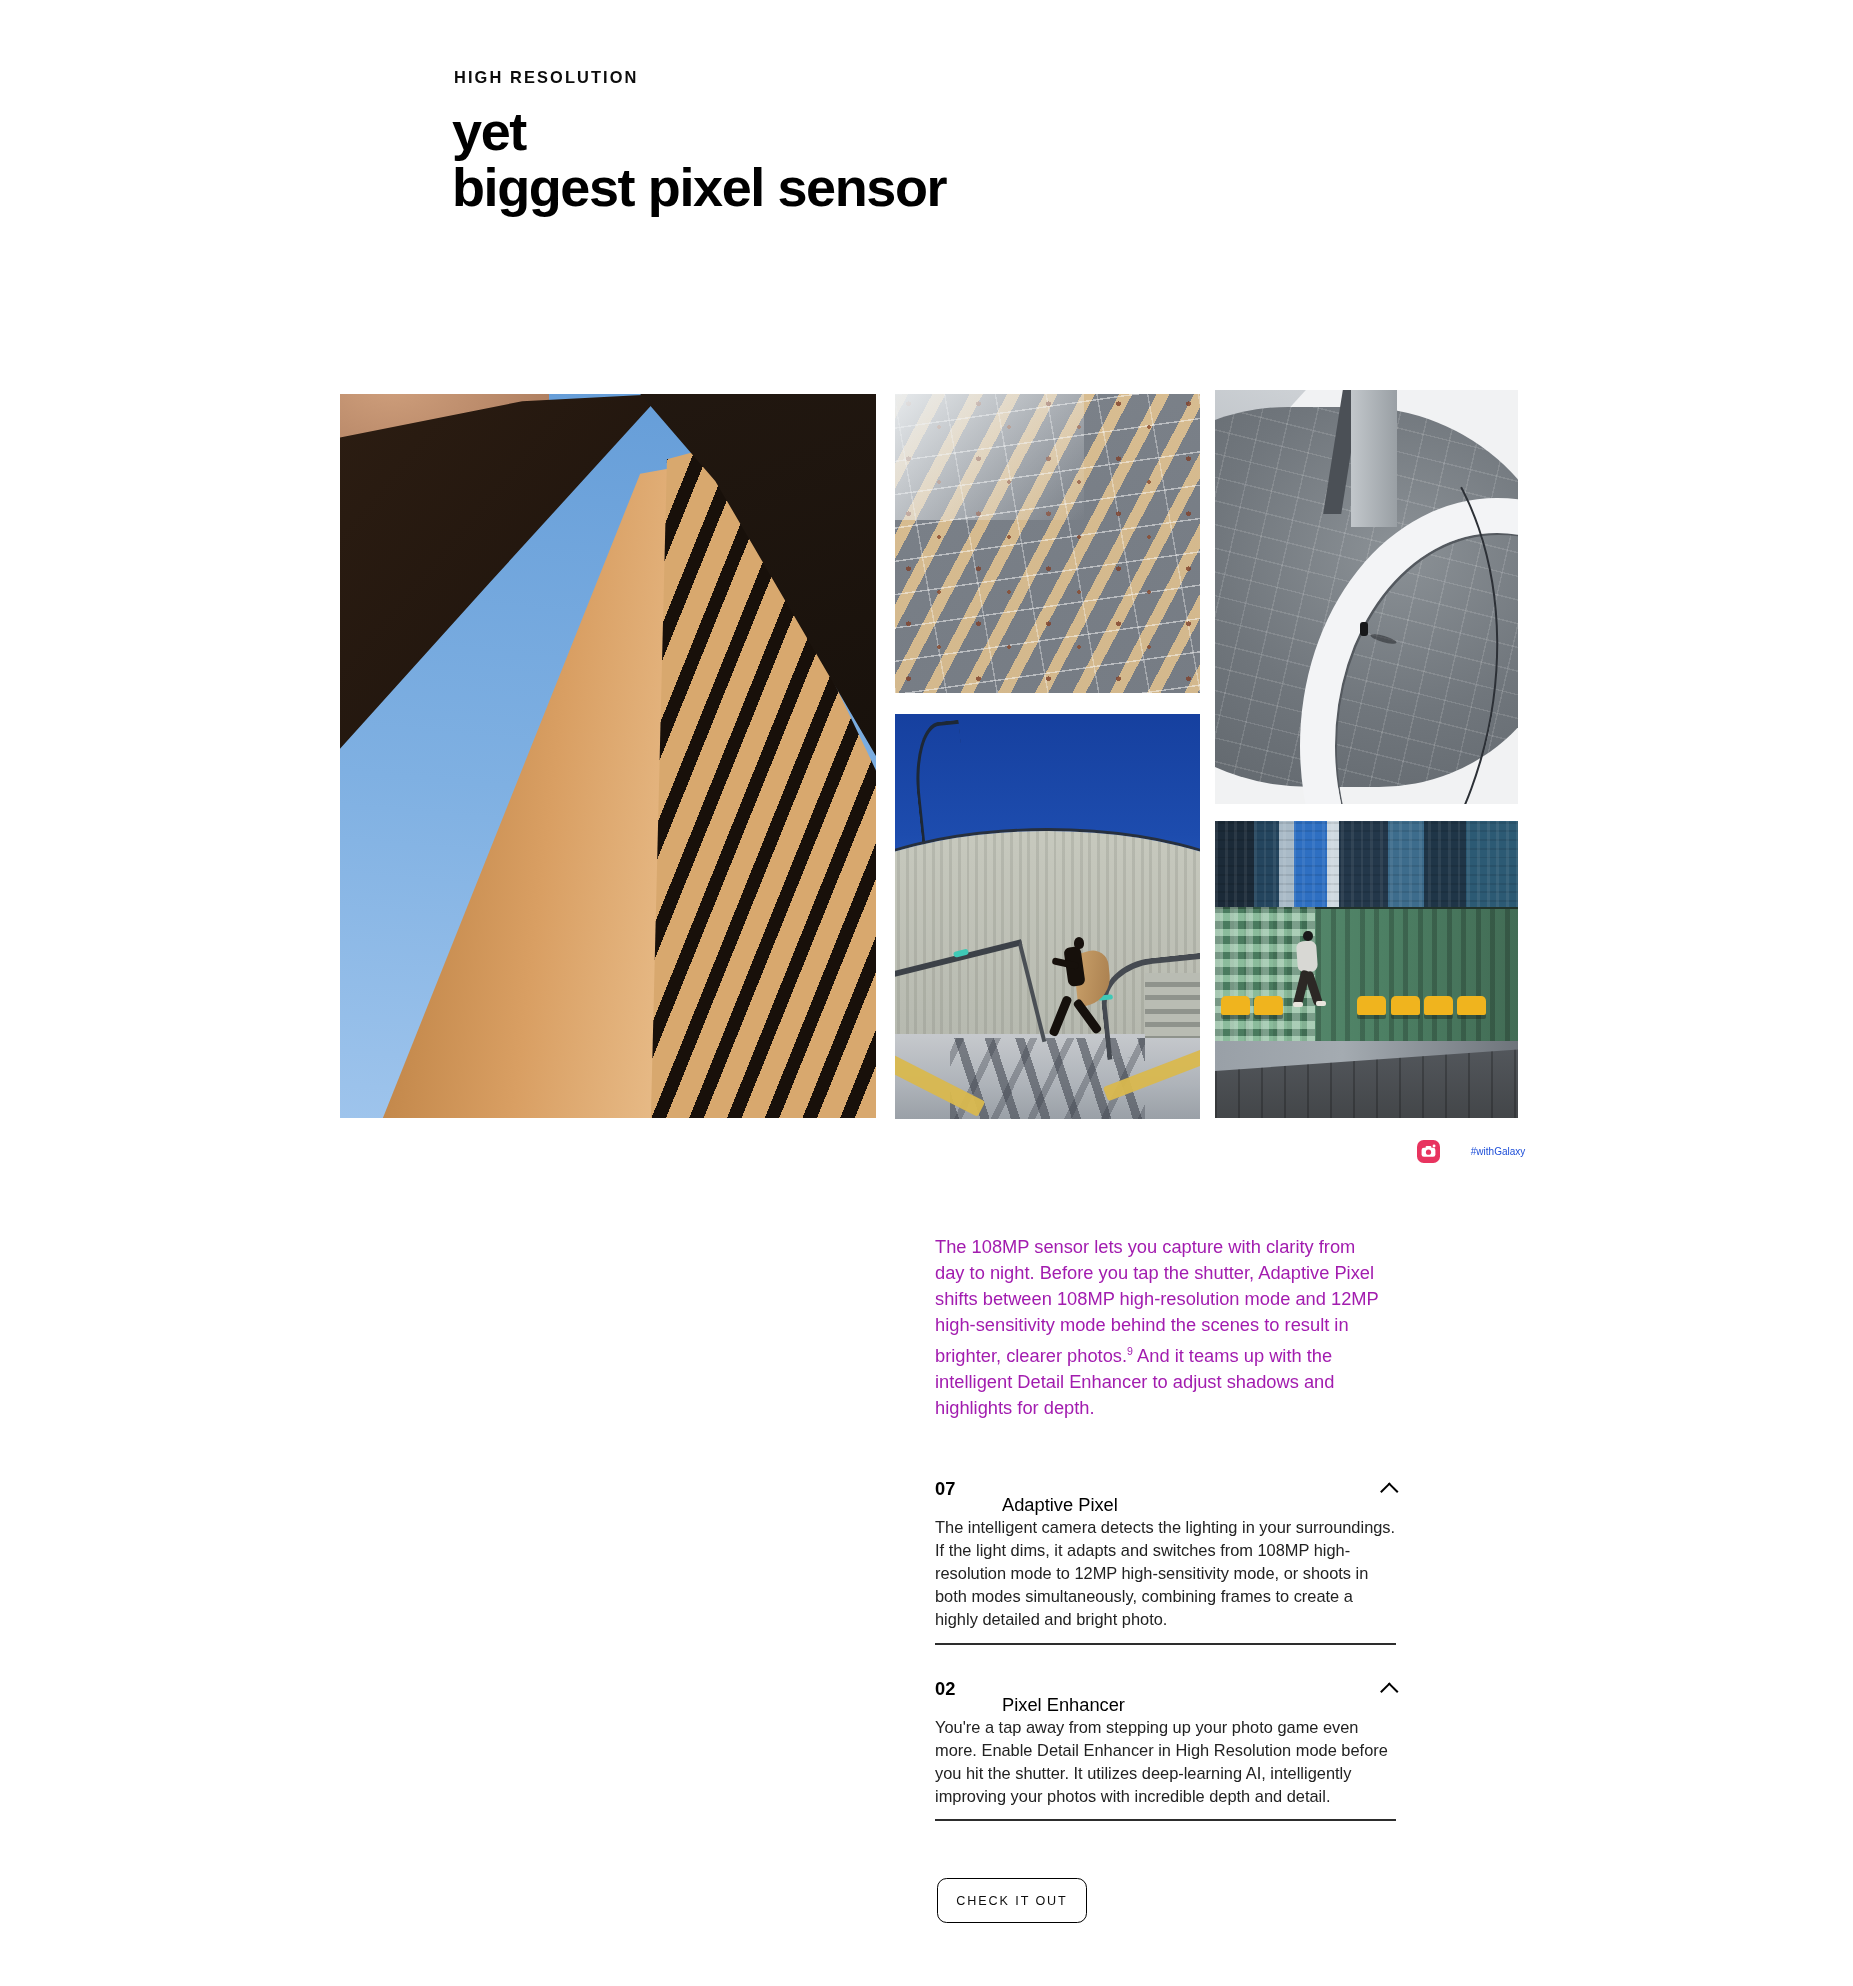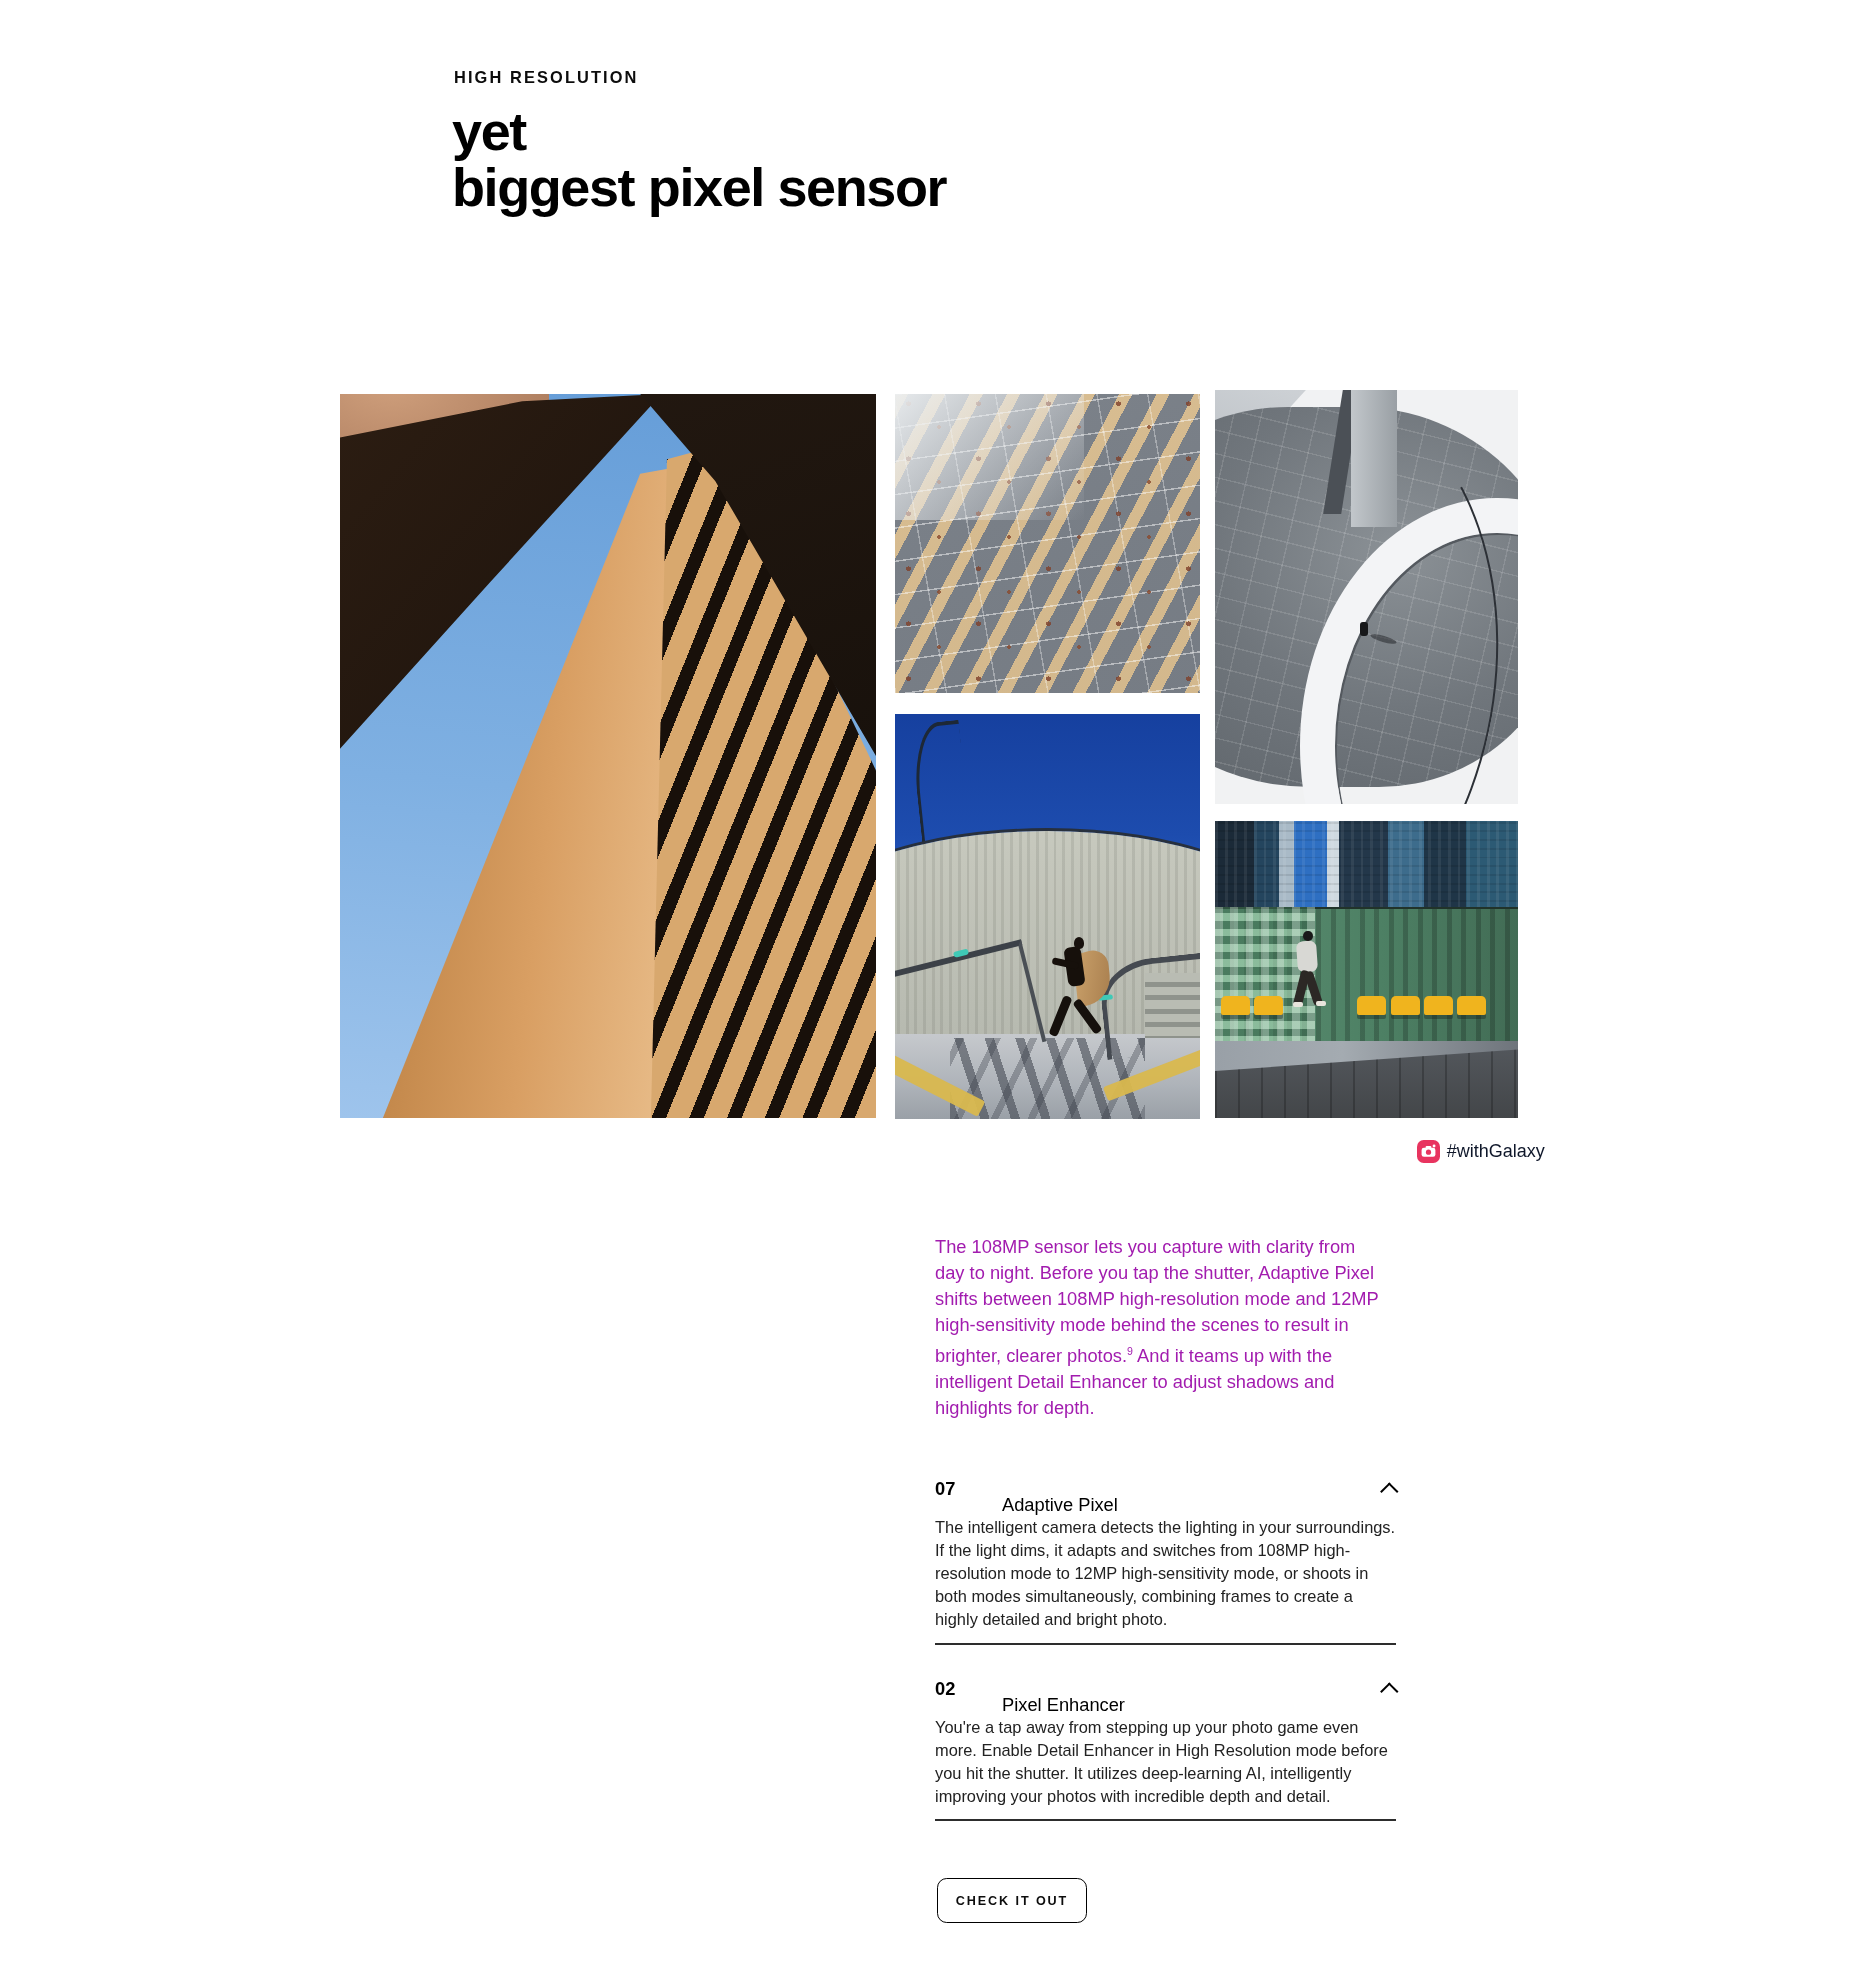--- a/index.html
+++ b/index.html
@@ -149,41 +149,41 @@
   .q-leg1 { left:9.7px; top:39px; width:8.7px; height:37px; background:#2c2825;
             border-radius:3.9px; transform:rotate(14deg); }
   .q-leg2 { left:21px; top:40px; width:8.7px; height:35px; background:#2c2825;
             border-radius:3.9px; transform:rotate(-18deg); }
   .q-shoe1{ left:4.8px; top:71px; width:10.6px; height:4.8px; background:#e8e4dc; border-radius:1.9px; }
   .q-shoe2{ left:28px; top:70px; width:10.6px; height:4.8px; background:#e8e4dc; border-radius:1.9px; }
 
   
   .badge { position:absolute; left:1417px; top:1140px; height:23px; display:flex;
            align-items:center; gap:6.8px; cursor:pointer; }
-  .badge-label { font-size:18px; color:#0f172a; }
+  .badge-label { font-size:10px; color:#1d4ed8;margin-left:24px; }
 
   
   .intro { position:absolute; left:935px; top:1234px; width:452px;
            font-size:18.3px; line-height:26px; color:#a21caf; }
   .intro sup { font-size:10.6px; }
 
   .acc-header { position:absolute; left:935px; width:461px; height:23px;
                 display:flex; align-items:center; cursor:pointer; }
   .acc-num   { width:67px; font-size:18.3px; font-weight:700; color:#000; }
   .acc-title { font-size:18.3px; color:#000;margin-top:32px; }
   .chev { margin-left:auto; width:12.6px; height:12.6px; margin-top:5.8px;
           border-top:2.4px solid #000; border-left:2.4px solid #000;
           transform:rotate(45deg); }
   .acc-body { position:absolute; left:935px; width:461px;
               font-size:16.4px; line-height:23px; color:#222; }
   .rule { position:absolute; left:935px; width:461px; height:1.9px; background:#2d2d2d; }
 
   .cta { position:absolute; left:937px; top:1878px; width:150px; height:45px;
          background:#fff; border:1.4px solid #000; border-radius:9.7px;
-         font-family:"Liberation Sans", sans-serif; font-size:12.6px; font-weight:700;
+         font-family:"Liberation Sans", sans-serif; font-size:12.6px; font-weight:400;
          letter-spacing:1.9px; color:#0d0d0d; cursor:pointer; }
 </style>
 </head>
 <body>
 
 <div id="page">
 
   <div class="eyebrow">HIGH RESOLUTION</div>
   <h1 class="title">
     <span class="tline">yet</span>

